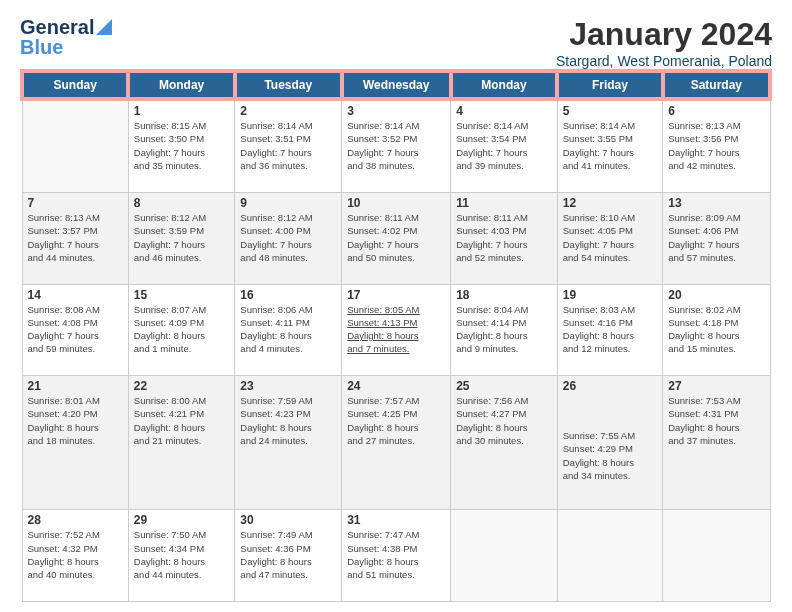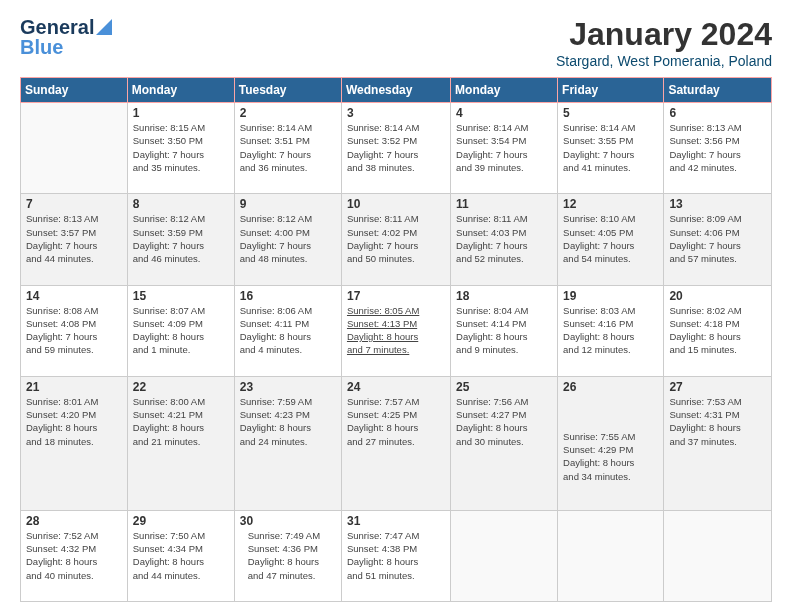--- a/index.html
+++ b/index.html
@@ -14,21 +14,20 @@
       width: 792px;
       height: 612px;
       padding: 16px 20px 10px 20px;
       display: flex;
       flex-direction: column;
     }
     .header {
       display: flex;
       justify-content: space-between;
       align-items: flex-start;
-      margin-bottom: 8px;
     }
     .logo {
       display: flex;
       flex-direction: column;
       align-items: flex-start;
     }
     .logo-text {
       font-size: 18px;
       font-weight: bold;
       color: #1a3a5c;
@@ -54,22 +53,22 @@
       width: 100%;
       border-collapse: collapse;
       flex: 1;
     }
     .calendar th {
       background: #2a6496;
       color: #fff;
       font-size: 12px;
       font-weight: bold;
       padding: 5px 4px;
-      text-align: left;
-      border: 1px solid #fca5a5;
+      text-align: center;
+      border: 4px solid #fca5a5;
     }
     .calendar td {
       border: 1px solid #ccc;
       vertical-align: top;
       padding: 3px 5px;
       width: 113px;
       background: #fff;
     }
     .calendar td.empty {
       background: #f9f9f9;
@@ -330,21 +329,21 @@
           </td>
           <td>
             <div class="day-num">29</div>
             <div class="day-info" style="white-space: pre-line;">Sunrise: 7:50 AM
 Sunset: 4:34 PM
 Daylight: 8 hours
 and 44 minutes.</div>
           </td>
           <td>
             <div class="day-num">30</div>
-            <div class="day-info" style="white-space: pre-line; margin-left: 8px;">Sunrise: 7:49 AM
+            <div class="day-info" style="white-space: pre-line;">Sunrise: 7:49 AM
 Sunset: 4:36 PM
 Daylight: 8 hours
 and 47 minutes.</div>
           </td>
           <td>
             <div class="day-num">31</div>
             <div class="day-info" style="white-space: pre-line;">Sunrise: 7:47 AM
 Sunset: 4:38 PM
 Daylight: 8 hours
 and 51 minutes.</div>

